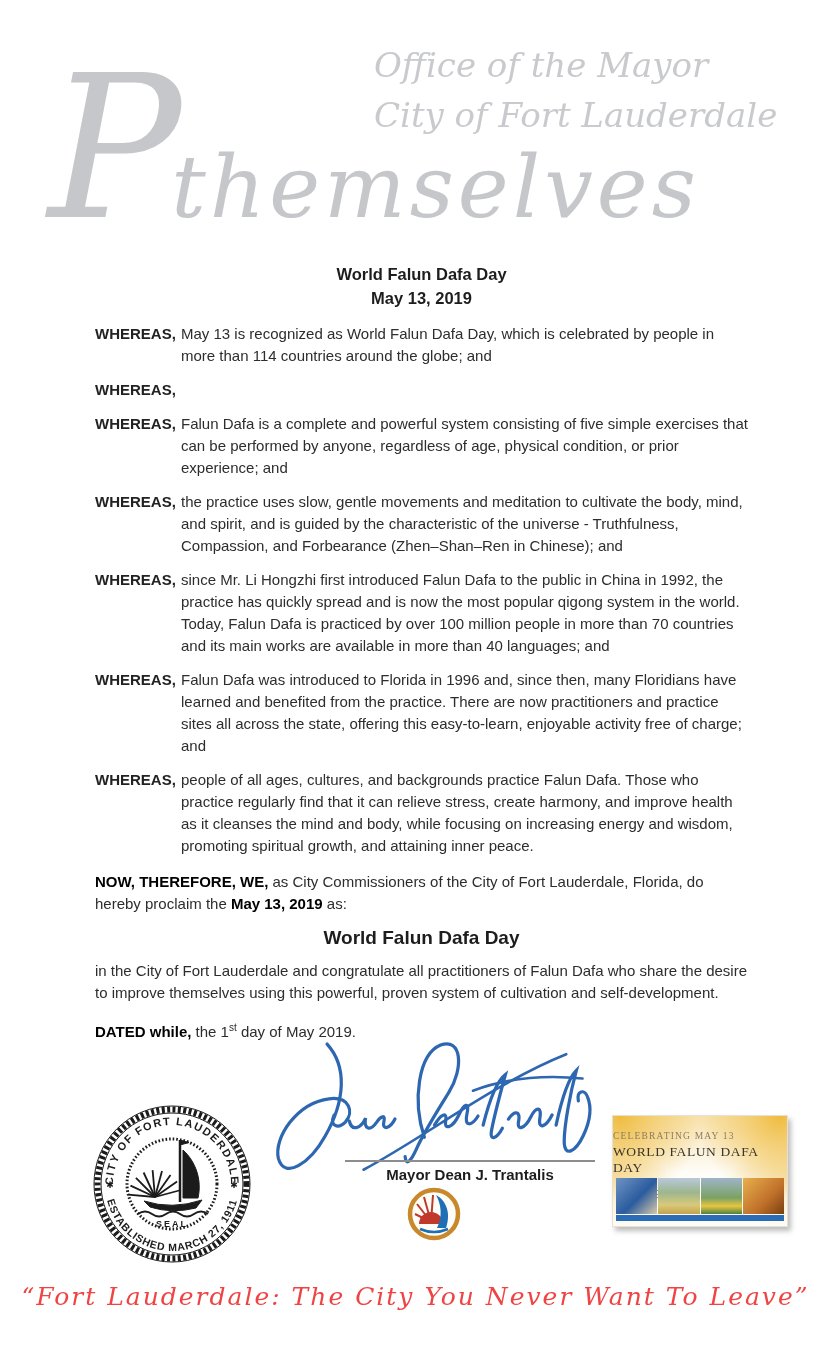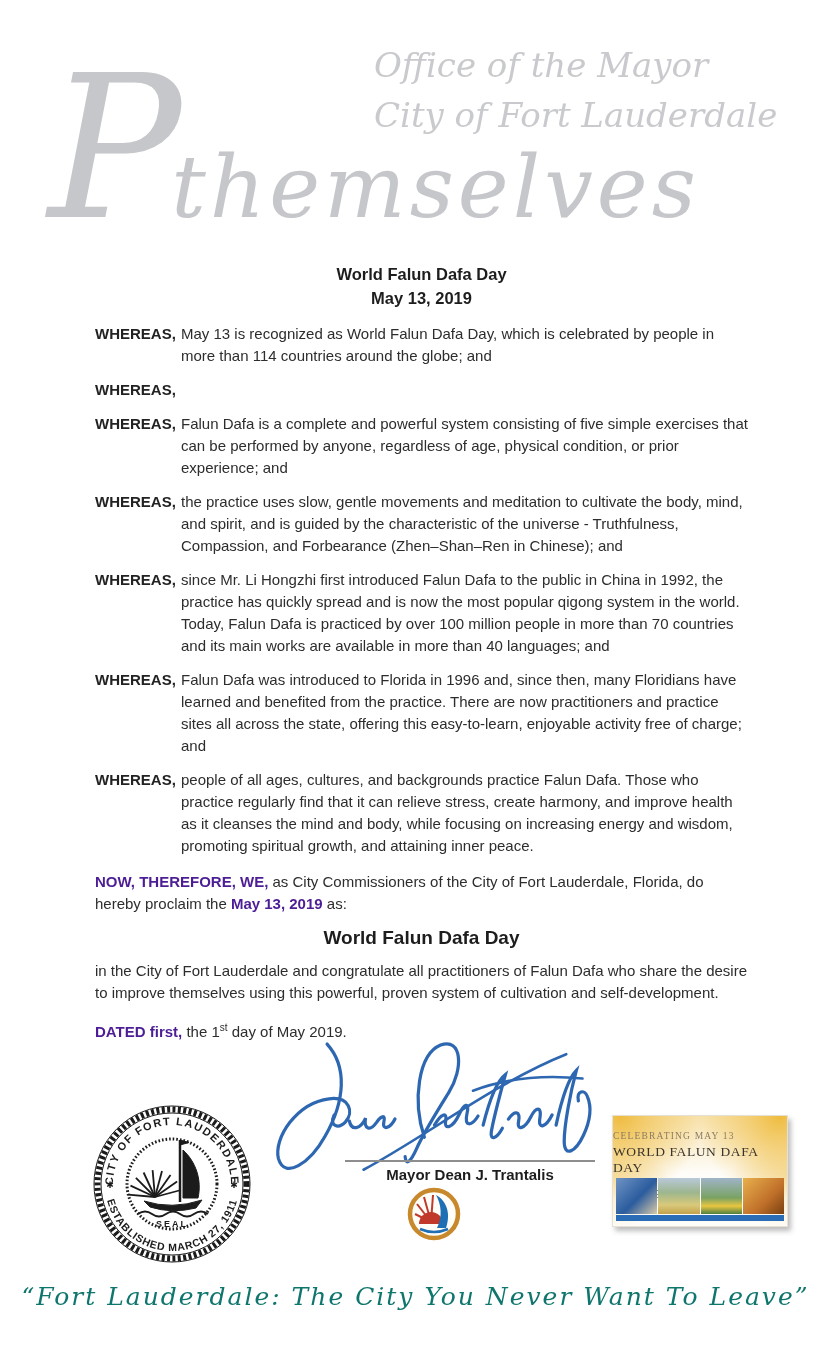--- a/index.html
+++ b/index.html
@@ -22,21 +22,21 @@
   .wm-p   { font-size:198px; line-height:205px; }
   .wm-rest{ font-size:86px;  line-height:86px; margin-left:-10px; letter-spacing:4px; }
 
   
   .content { position:absolute; left:95px; top:262px; width:653px; font-size:15px; line-height:22px; }
   .title-block { text-align:center; font-weight:bold; font-size:16.5px; line-height:24px; color:#1d1d1d; margin-bottom:13px; }
   .w-row  { display:flex; margin-bottom:12px; }
   .w-label{ width:86px; flex:none; font-weight:bold; color:#222; }
   .w-text { width:567px; }
   .therefore { margin:14px 0 10px; }
-  .therefore b, .dated b { color:#4c1d95; }
+  .therefore b, .dated b { color:#000000; }
   .proclaimed { text-align:center; font-size:19px; font-weight:bold; color:#1d1d1d; margin:12px 0 11px; }
   .closing { margin-bottom:13px; }
   .dated sup { font-size:10px; }
 
   
   .seal { position:absolute; left:92px; top:1104px; width:160px; height:160px; }
   .seal-arc   { font-family:"Liberation Sans", sans-serif; font-size:11px;   font-weight:bold; letter-spacing:1.4px; fill:#1b1b1b; }
   .seal-arc-b { font-family:"Liberation Sans", sans-serif; font-size:10.5px; font-weight:bold; letter-spacing:0.7px; fill:#1b1b1b; }
   .seal-star  { font-size:9px; fill:#1b1b1b; }
   .seal-center{ font-family:"Liberation Sans", sans-serif; font-size:9px; font-weight:bold; letter-spacing:2px; fill:#1b1b1b; }
@@ -67,21 +67,21 @@
   .ec-photo { flex:1; }
   .ec-p1 { background:linear-gradient(135deg,#6f94c4 0%,#2b5c9e 55%,#d8c9a8 100%); }
   .ec-p2 { background:linear-gradient(180deg,#b9c9d9 0%,#9db68f 40%,#d9c97a 75%,#c3a24b 100%); }
   .ec-p3 { background:linear-gradient(180deg,#9fb4c8 0%,#7aa263 55%,#e8c63f 78%,#4e7f42 100%); }
   .ec-p4 { background:linear-gradient(135deg,#e8b04c 0%,#c0702a 60%,#7a4010 100%); }
   .ec-bar { height:6px; margin-top:1px; background:#2a6cb5; }
 
   .footer {
     position:absolute; left:12px; right:0; top:1282px; text-align:center;
     font-family:"DejaVu Serif", serif; font-style:italic;
-    font-size:25px; color:#0f766e; letter-spacing:2px; white-space:nowrap;
+    font-size:25px; color:#ef4444; letter-spacing:2px; white-space:nowrap;
   }
 </style>
 </head>
 <body>
 
 <div class="page">
 
   <div class="wm-office">
     <div>Office of the Mayor</div>
     <div>City of Fort Lauderdale</div>
@@ -124,21 +124,21 @@
       <div class="w-label">WHEREAS,</div>
       <div class="w-text">people of all ages, cultures, and backgrounds practice Falun Dafa. Those who practice regularly find that it can relieve stress, create harmony, and improve health as it cleanses the mind and body, while focusing on increasing energy and wisdom, promoting spiritual growth, and attaining inner peace.</div>
     </div>
 
     <p class="therefore"><b>NOW, THEREFORE, WE,</b><span> as City Commissioners of the City of Fort Lauderdale, Florida, do hereby proclaim the </span><b>May 13, 2019</b><span> as:</span></p>
 
     <div class="proclaimed">World Falun Dafa Day</div>
 
     <p class="closing">in the City of Fort Lauderdale and congratulate all practitioners of Falun Dafa who share the desire to improve themselves using this powerful, proven system of cultivation and self-development.</p>
 
-    <p class="dated"><b>DATED first,</b><span> the 1</span><sup>st</sup><span> day of May 2019.</span></p>
+    <p class="dated"><b>DATED while,</b><span> the 1</span><sup>st</sup><span> day of May 2019.</span></p>
   </div>
 
   <svg class="seal" viewBox="0 0 160 160" aria-hidden="true">
     <defs>
       <path id="arcTop" d="M 21,80 A 59,59 0 0 1 139,80" fill="none"></path>
       <path id="arcBot" d="M 13,80 A 67,67 0 0 0 147,80" fill="none"></path>
     </defs>
     <g fill="none" stroke="#1b1b1b">
       <circle cx="80" cy="80" r="78" stroke-width="1"></circle>
       <circle cx="80" cy="80" r="74.5" stroke-width="6" stroke-dasharray="3 2.4"></circle>

